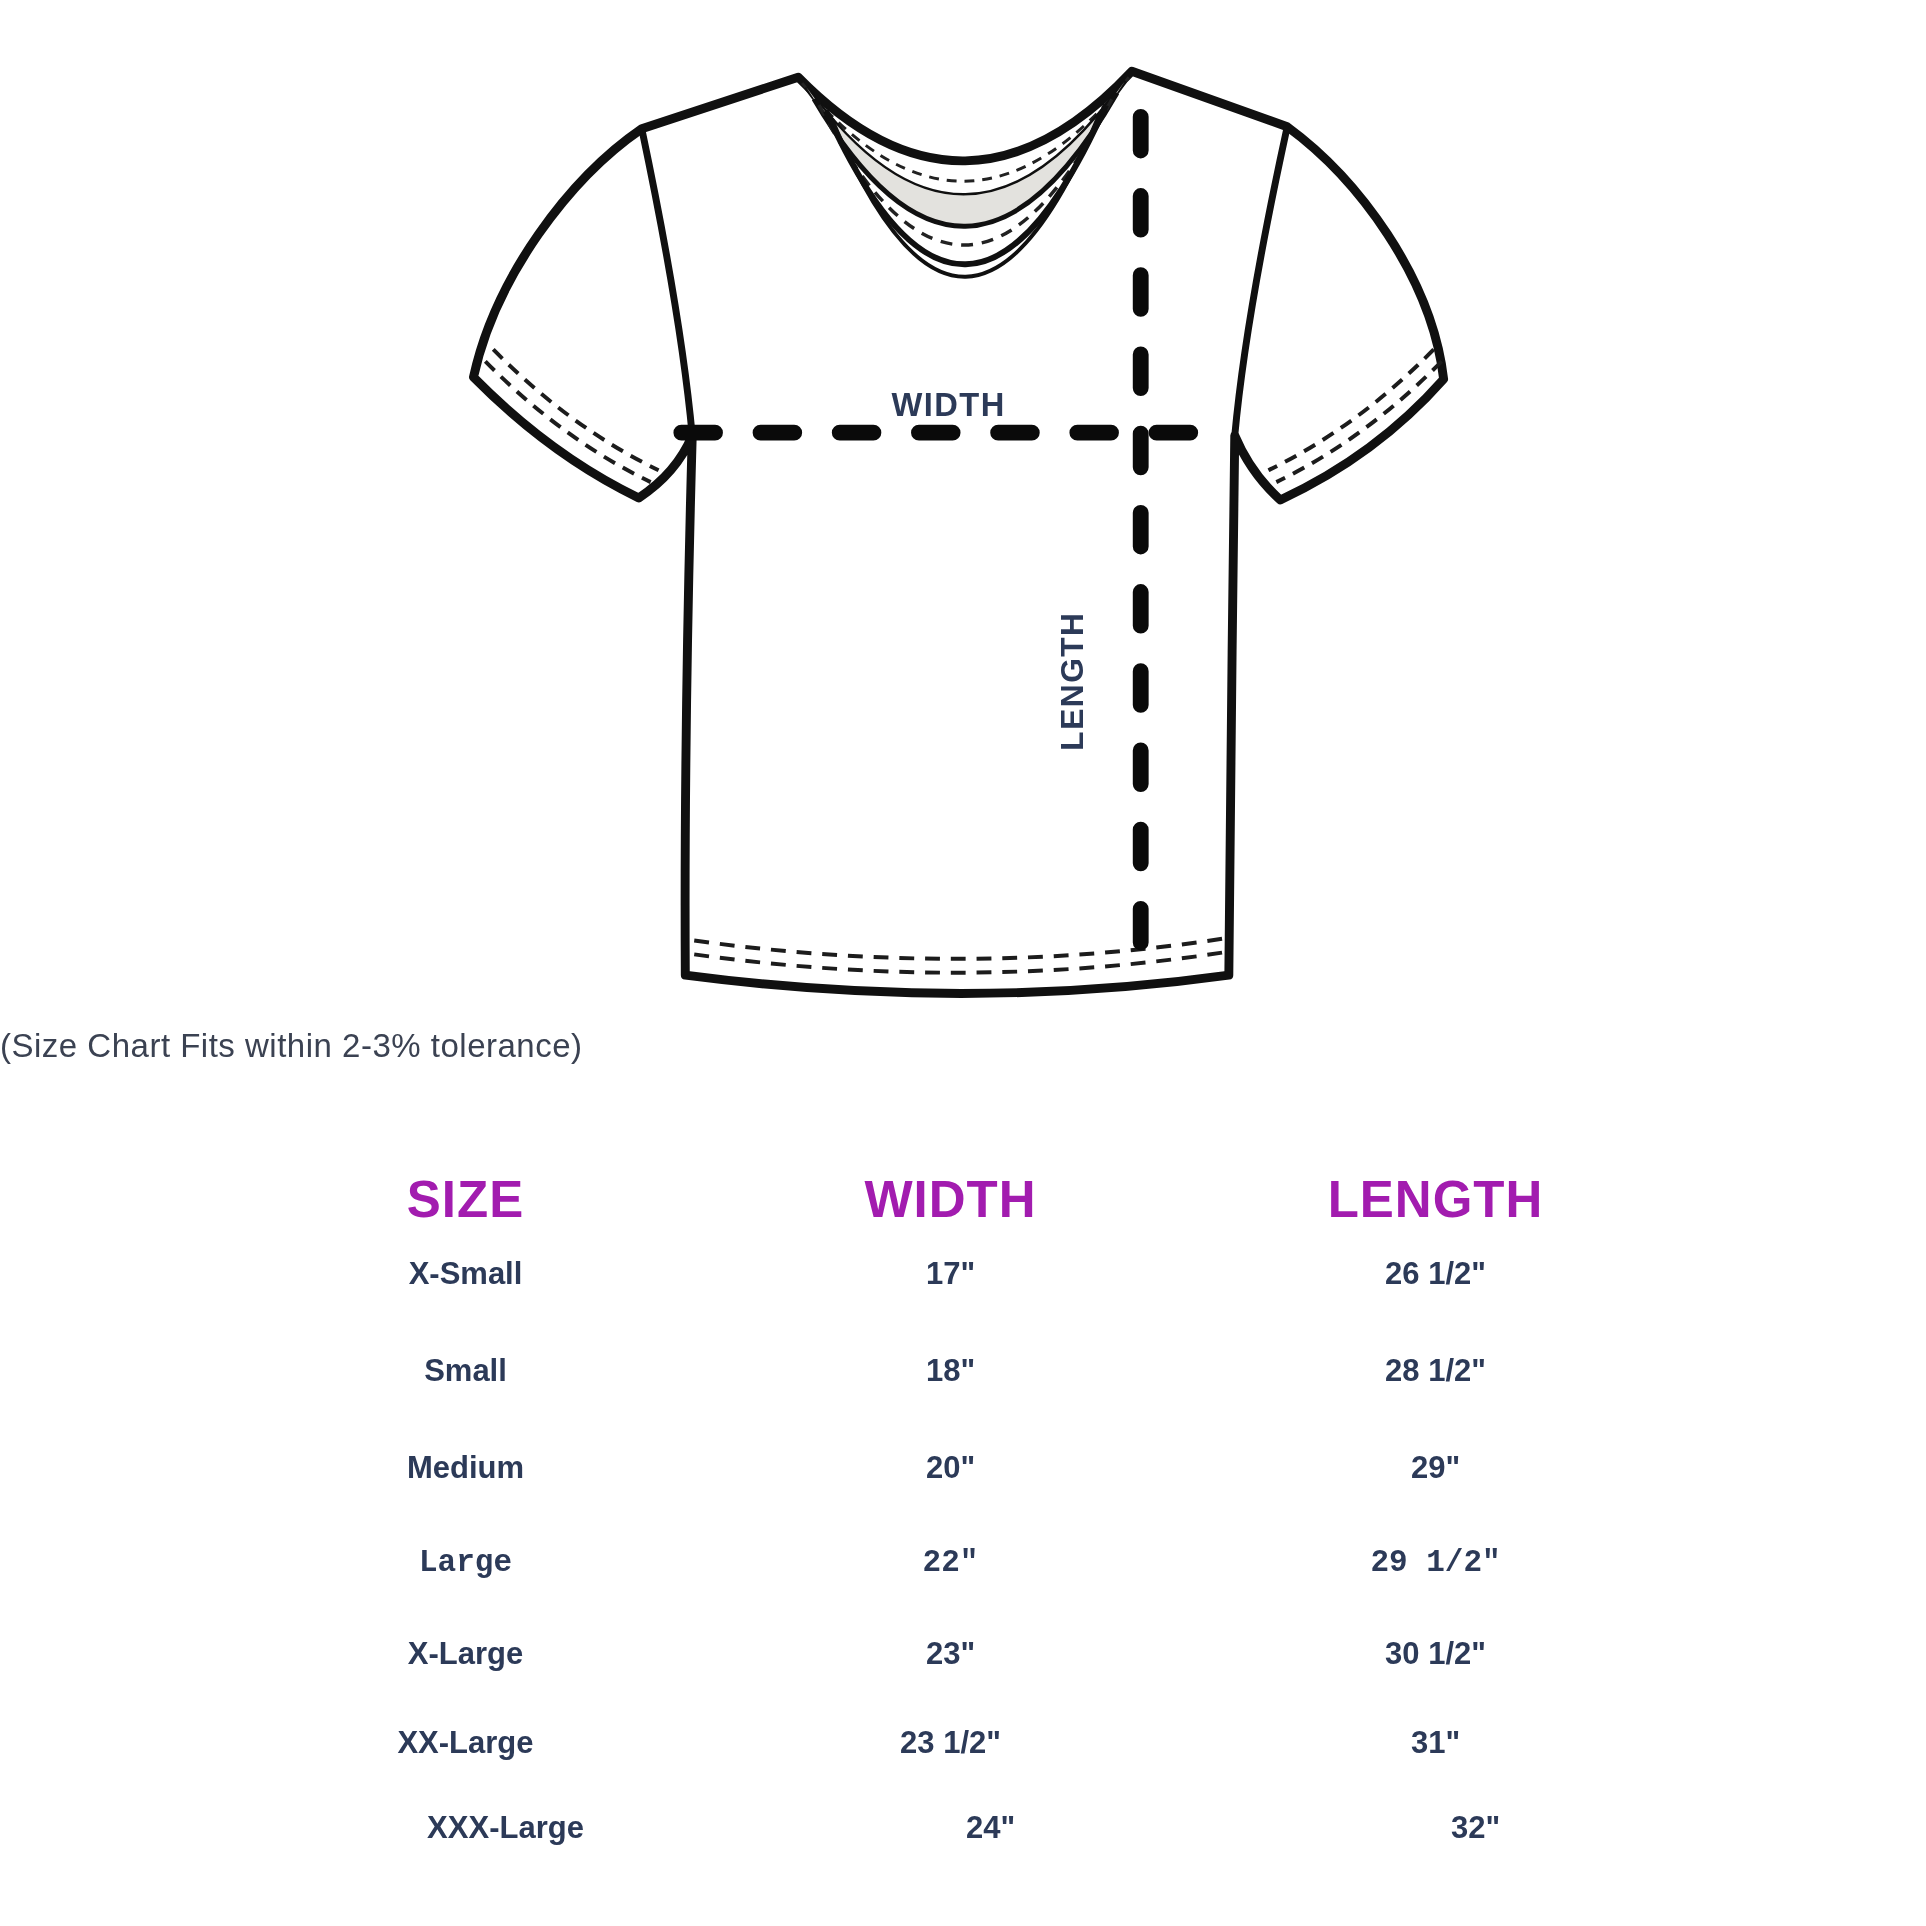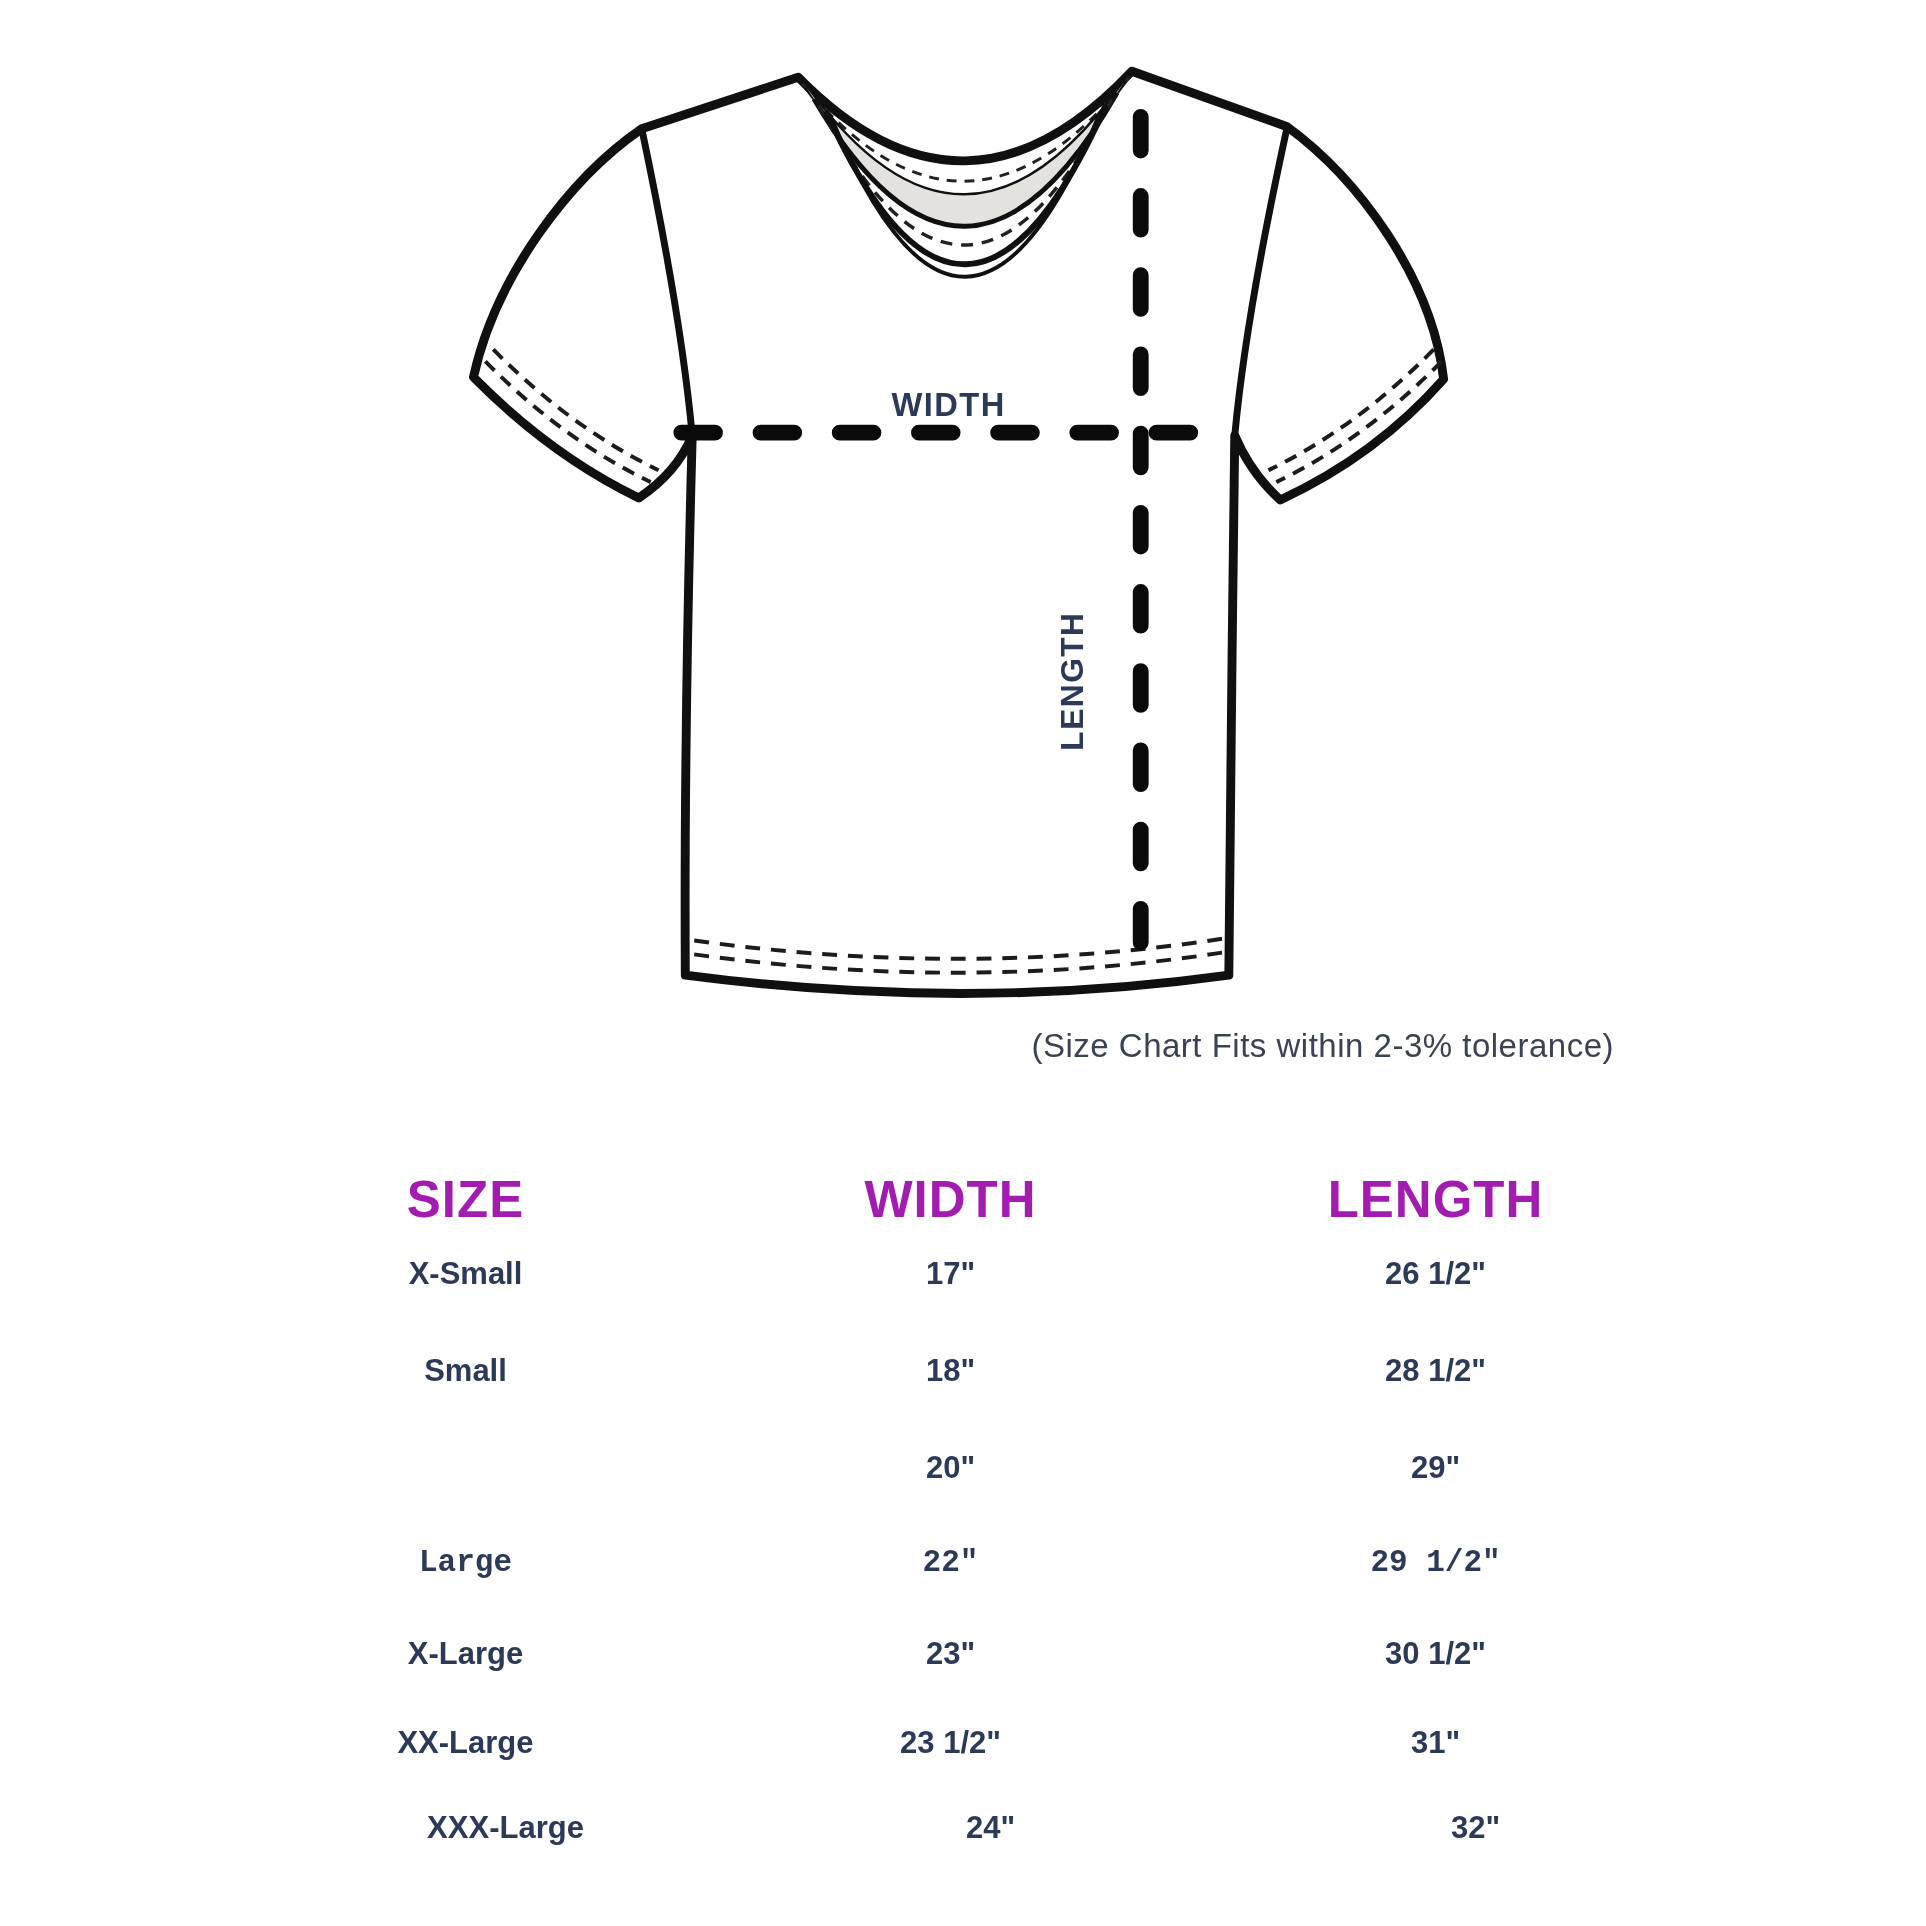--- a/index.html
+++ b/index.html
@@ -3,21 +3,21 @@
 <meta charset="utf-8">
 <style>
   html,body{margin:0;padding:0;}
   body{
     width:1927px;height:1927px;position:relative;background:#ffffff;
     font-family:"Liberation Sans", sans-serif;overflow:hidden;
   }
   .shirt-svg{position:absolute;left:0;top:0;}
   .caption{
     position:absolute;left:0;top:1026px;width:1614px;height:40px;
-    line-height:40px;text-align:right;font-size:33px;color:#3b4252;
+    line-height:40px;text-align:left;font-size:33px;color:#3b4252;
     letter-spacing:0.5px;
   }
   .size-table{position:absolute;left:0;top:0;width:1927px;height:1927px;}
   .col{position:absolute;width:485px;text-align:center;}
   .col-size{left:223px;}
   .col-width{left:708px;}
   .col-length{left:1193px;}
   .thead{top:1172px;height:55px;line-height:55px;font-size:51px;
     font-weight:bold;color:#a21caf;letter-spacing:1px;}
   .trow{position:absolute;left:0;width:1927px;height:92px;padding-left:44px;}
@@ -94,20 +94,21 @@
       <div class="cell col-size">X-Small</div>
       <div class="cell col-width">17"</div>
       <div class="cell col-length">26 1/2"</div>
     </div>
     <div class="trow">
       <div class="cell col-size">Small</div>
       <div class="cell col-width">18"</div>
       <div class="cell col-length">28 1/2"</div>
     </div>
     <div class="trow">
+      <div class="cell col-size">Medium</div>
       <div class="cell col-width">20"</div>
       <div class="cell col-length">29"</div>
     </div>
     <div class="trow">
       <div class="cell col-size">Large</div>
       <div class="cell col-width">22"</div>
       <div class="cell col-length">29 1/2"</div>
     </div>
     <div class="trow">
       <div class="cell col-size">X-Large</div>

